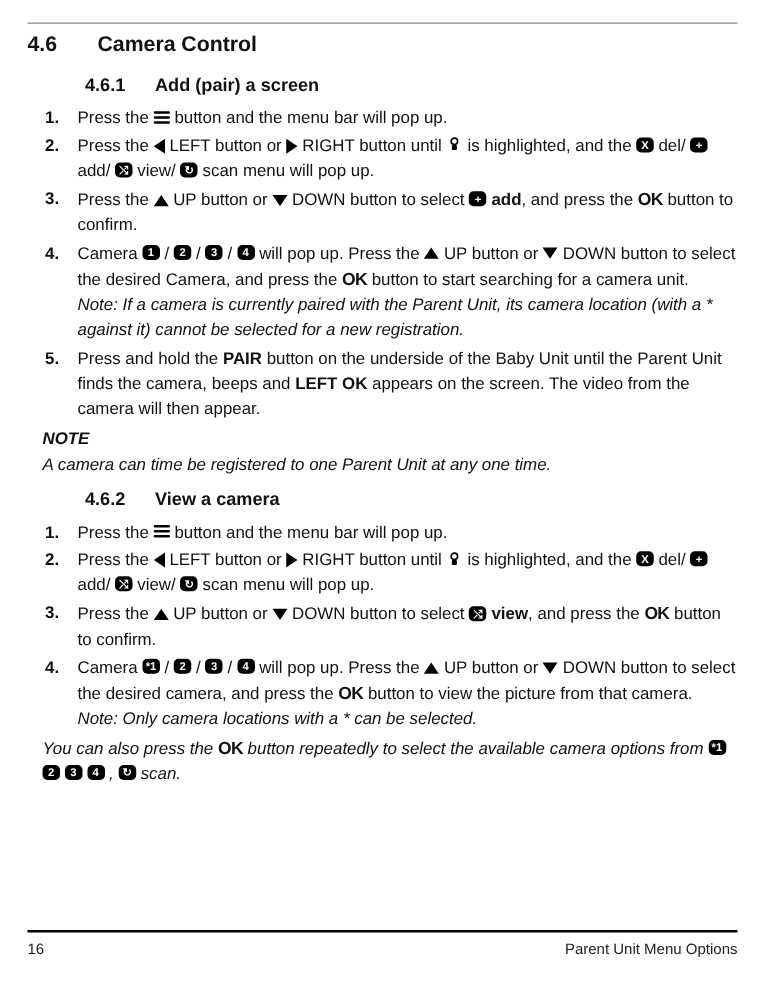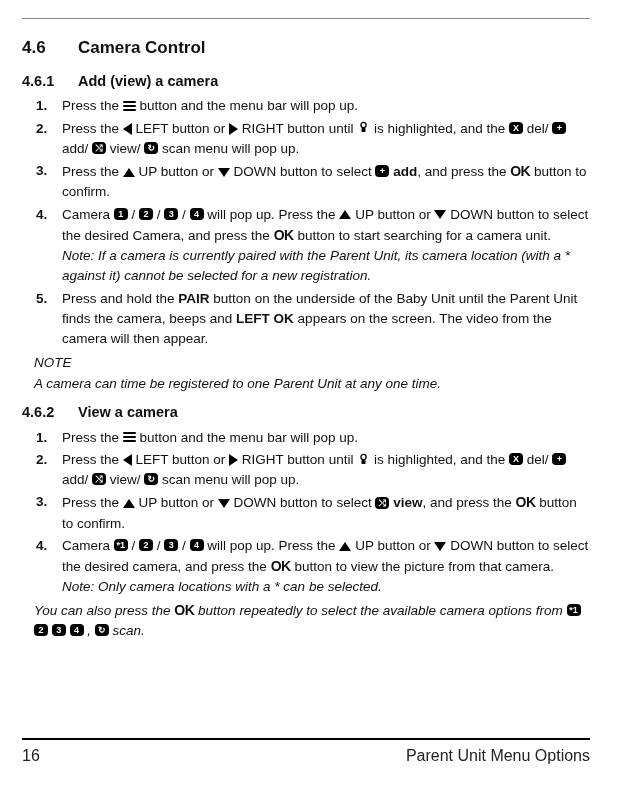--- a/index.html
+++ b/index.html
@@ -11,48 +11,48 @@
     color: #111;
     padding: 18px 30px 0 22px;
     position: relative;
     line-height: 1.5;
   }
   .h1 {
     font-size: 17px;
     font-weight: bold;
     margin-bottom: 10px;
     border-top: 1px solid #888;
-    padding-top: 16px;
+    padding-top: 4px;
   }
   .h1 .num { display: inline-block; width: 56px; }
   .h2 {
     font-size: 14.5px;
     font-weight: bold;
     margin: 4px 0 4px 0;
   }
-  .h2 .subnum { display: inline-block; width: 56px; }
+  .h2 .subnum { display: inline-block; width: 56px; margin-left: 46px; }
   ol.steps {
     list-style: none;
     margin-left: 14px;
   }
   ol.steps > li {
     display: flex;
     margin-bottom: 2px;
   }
   ol.steps > li > .ln {
     font-weight: bold;
     min-width: 26px;
   }
   ol.steps > li > .body {
     flex: 1;
   }
   .note-label { font-weight: normal; font-style: italic; }
   .note-body { font-style: italic; }
   .noteblock { margin: 4px 0 4px 12px; }
-  .noteblock .nh { font-weight: normal; font-style: italic; }
+  .noteblock .nh { font-weight: bold; font-style: italic; }
   .noteblock .nb { font-style: italic; }
   .tipblock { margin: 2px 0 0 12px; }
   .tipblock .th { font-weight: bold; font-style: italic; }
   .tipblock .tb { font-style: italic; }
 
   
   .ico { display: inline-block; vertical-align: middle; position: relative; top:-1px; }
   .menu-ico { width: 13px; height: 10px; }
   .menu-ico span { display:block; height:2px; background:#000; margin-bottom:2px; border-radius:1px;}
   .menu-ico span:last-child{margin-bottom:0;}
@@ -69,35 +69,35 @@
     background:#000; color:#fff; font-size:10px; text-align:center;
     line-height:13px; font-weight:bold; vertical-align:middle; position:relative; top:-1px;
   }
   .rsq.small { width:14px; height:12px; line-height:12px; font-size:9px; }
   .bold { font-weight: bold; }
   
   .footer {
     position:absolute;
     bottom:18px; left:22px; right:30px;
     border-top: 2px solid #000;
-    font-size:16px;
+    font-size:12px;
     padding-top:4px;
     display:flex; justify-content:space-between;
     color:#222;
   }
 </style>
 </head>
 <body>
 
 <div class="h1">
   <span class="num">4.6</span><span>Camera Control</span>
 </div>
 
 <div class="h2">
-  <span class="subnum">4.6.1</span><span>Add (view) a camera</span>
+  <span class="subnum">4.6.1</span><span>Add (pair) a screen</span>
 </div>
 
 <ol class="steps">
   <li>
     <span class="ln">1.</span>
     <span class="body">
       <span>Press the </span><span class="ico menu-ico"><span></span><span></span><span></span></span><span> button and the menu bar will pop up.</span>
     </span>
   </li>
   <li>

